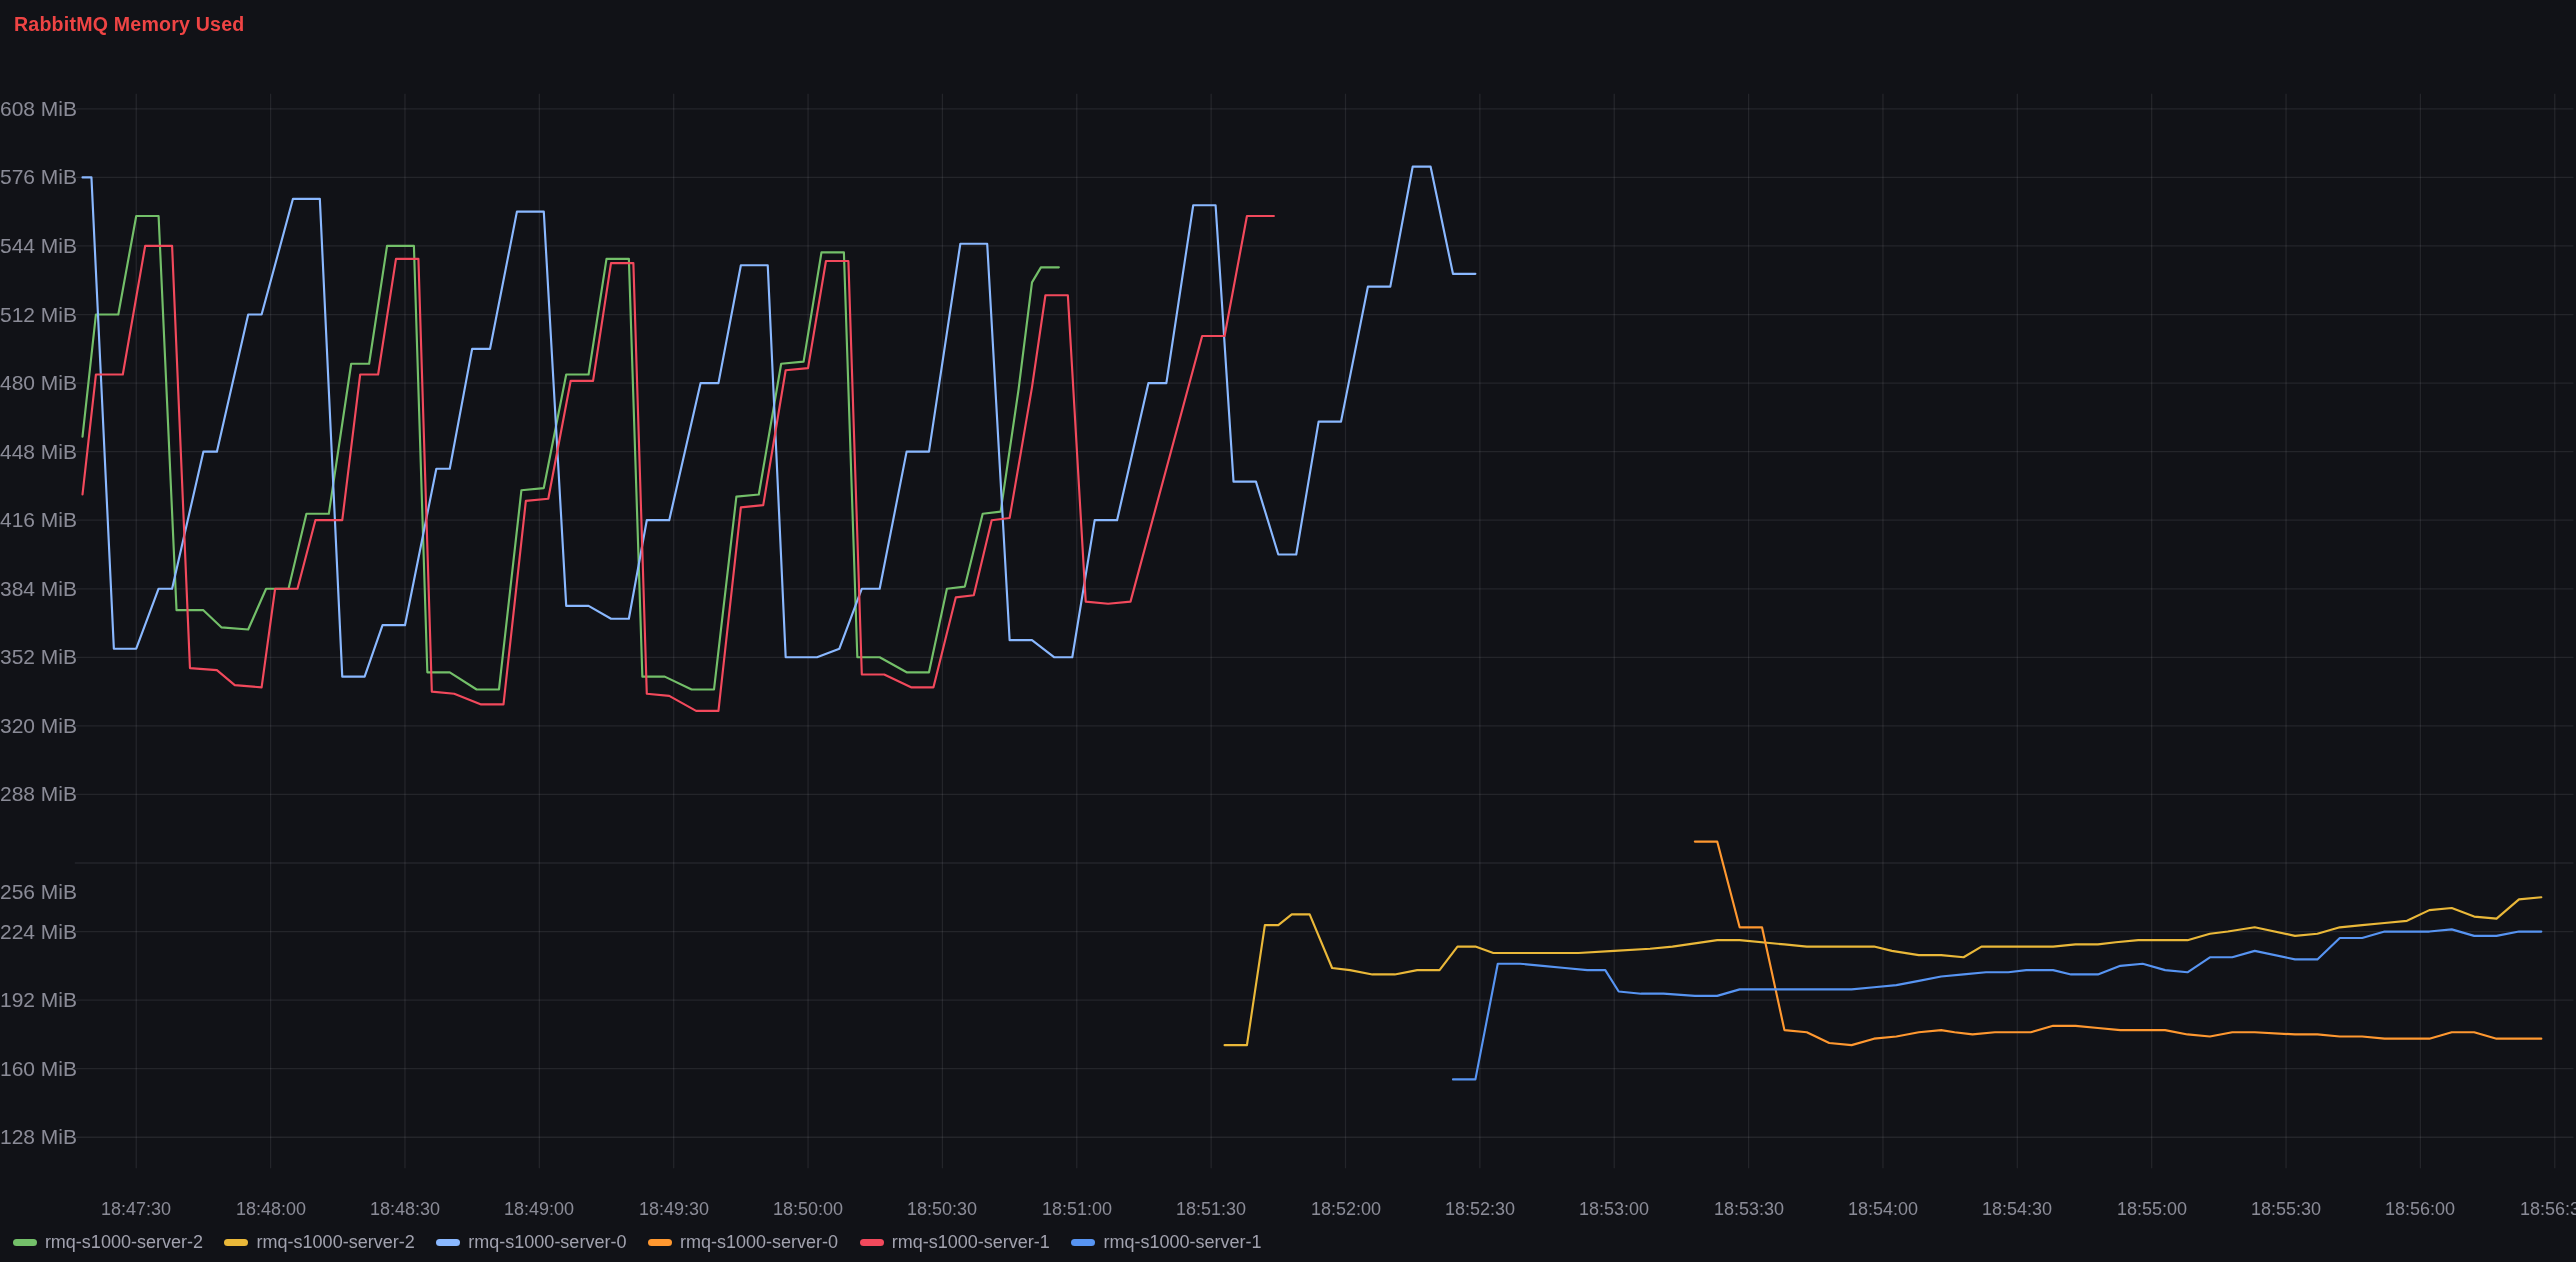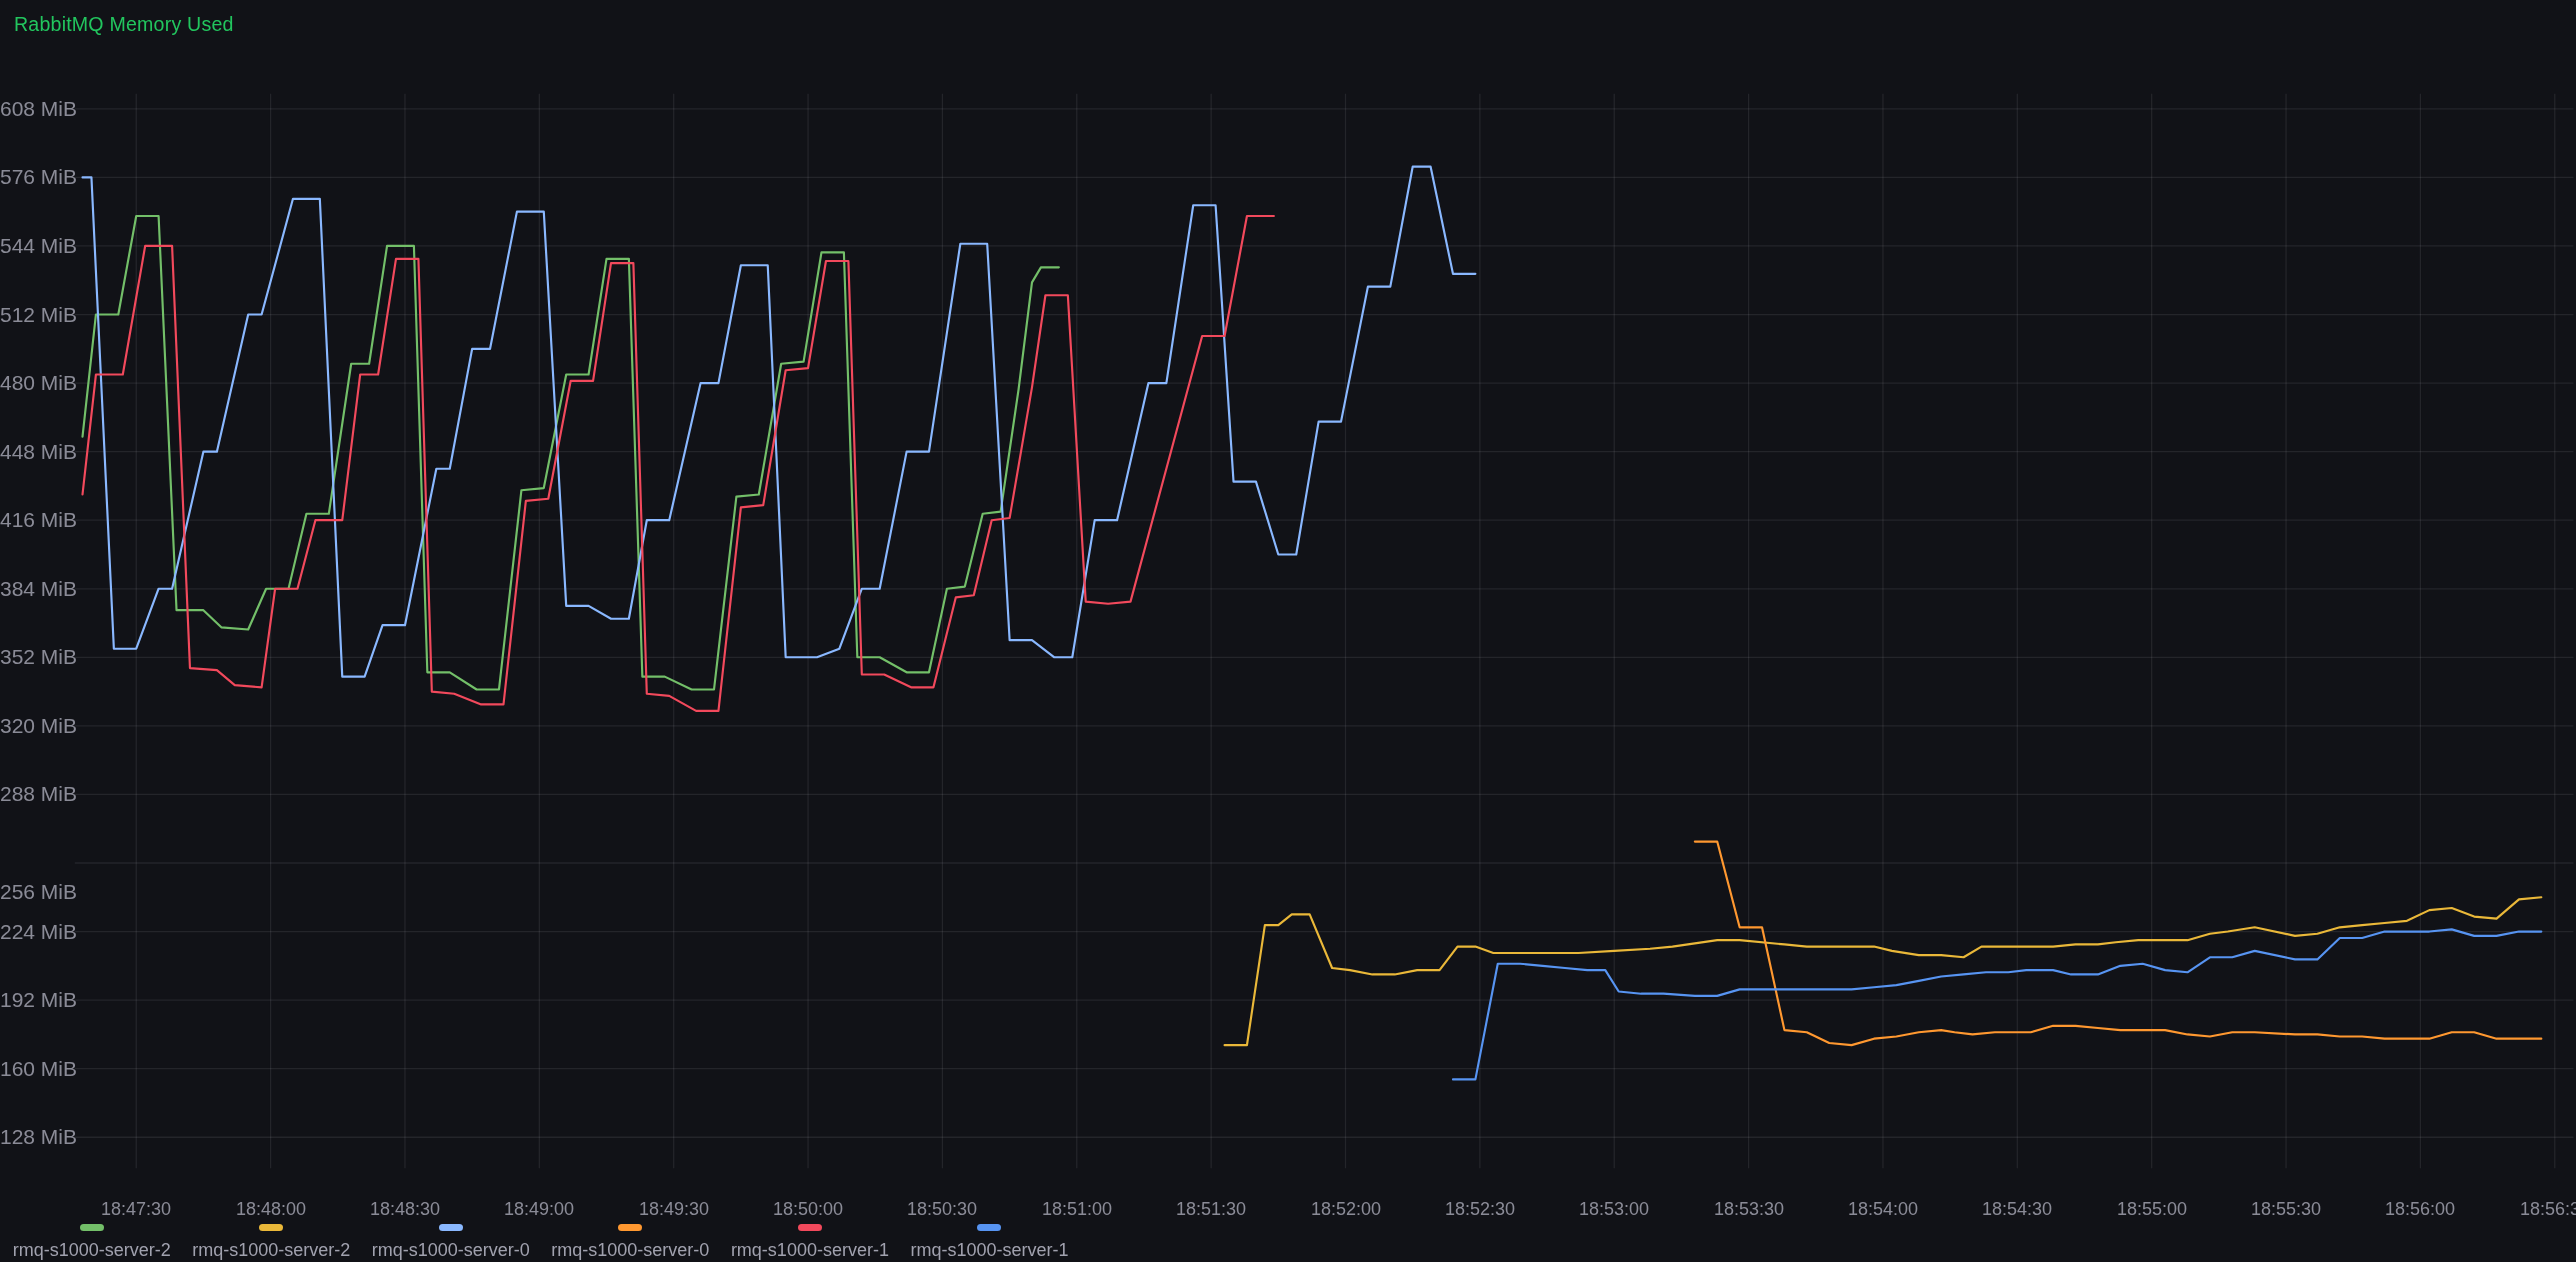--- a/index.html
+++ b/index.html
@@ -1,27 +1,27 @@
 <!DOCTYPE html>
 <html style="font-size:10px"><head>
 <meta charset="utf-8">
 <style>
   html,body{margin:0;padding:0;background:#111217;width:2576px;height:1262px;overflow:hidden;
     font-family:"Liberation Sans",sans-serif;position:relative;}
   #panel{position:absolute;inset:0;background:#111217;}
-  .panel-title{position:absolute;left:14px;top:12.7px;font-size:19.6px;font-weight:400;
-    color:#22c55e;letter-spacing:0.2px;white-space:nowrap;cursor:pointer;}
+  .panel-title{position:absolute;left:14px;top:12.7px;font-size:19.6px;font-weight:700;
+    color:#ef4444;letter-spacing:0.2px;white-space:nowrap;cursor:pointer;}
   #chart-svg{position:absolute;left:0;top:0;}
   .ytick{position:absolute;left:0;width:66px;text-align:right;transform:translateY(-50%);
     font-size:21px;color:rgba(204,204,220,.65);white-space:nowrap;}
   .xtick{position:absolute;transform:translateX(-50%);top:1199px;font-size:18px;
     color:rgba(204,204,220,.65);white-space:nowrap;}
   #legend{position:absolute;left:12.7px;top:1228px;height:29px;display:flex;align-items:center;
     gap:21.5px;}
-  .legend-item{display:flex;align-items:center;gap:8.2px;cursor:pointer;flex-direction:column;}
+  .legend-item{display:flex;align-items:center;gap:8.2px;cursor:pointer;}
   .legend-swatch{width:24px;height:7px;border-radius:3.8px;}
   .legend-label{font-size:18px;color:rgba(204,204,220,.77);white-space:nowrap;}
 </style>
 </head>
 <body>
 
 <div id="panel">
   <div class="panel-title">RabbitMQ Memory Used</div>
   <svg id="chart-svg" width="2576" height="1262" viewBox="0 0 4066 1992">
       <line x1="118" x2="4062" y1="171.7792" y2="171.7792" stroke="rgba(204,204,220,0.10)" stroke-width="2"></line>

